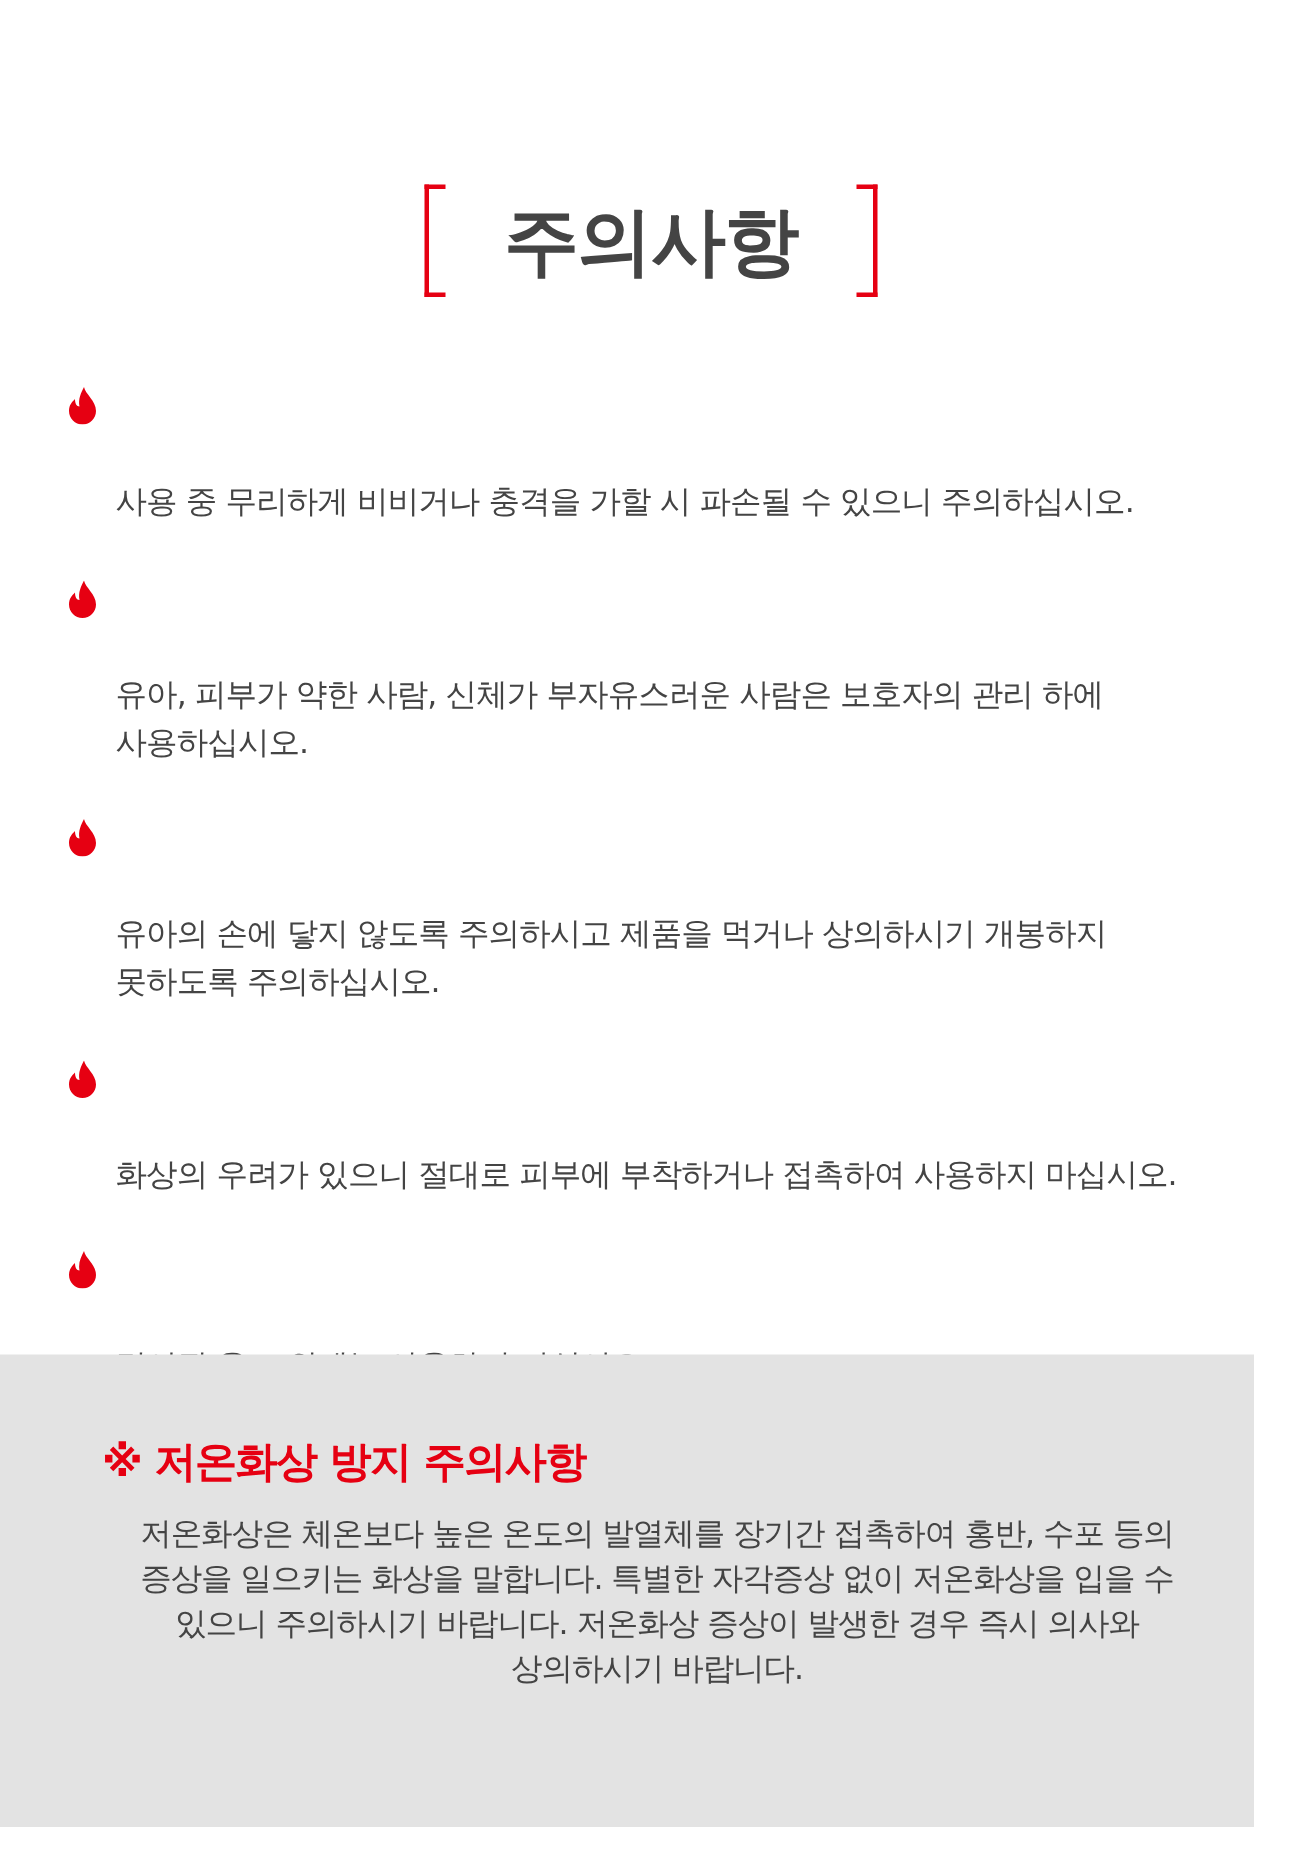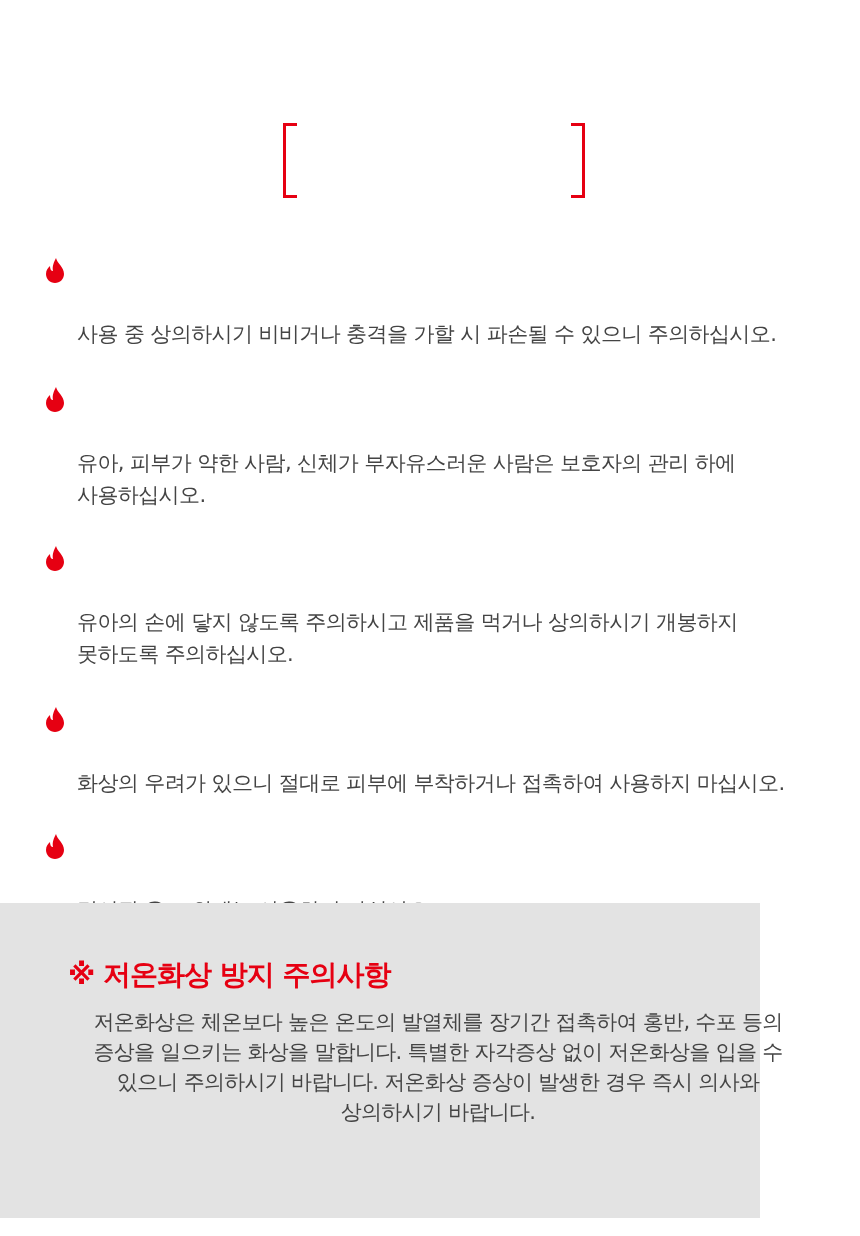--- a/index.html
+++ b/index.html
@@ -25,49 +25,50 @@
     .item {
       position: relative; padding-left: 33px;
       font-size: 21px; line-height: 32px; color: #444444; letter-spacing: -0.6px;
       white-space: pre-line;
     }
     .item .flame {
       position: absolute; left: 0; top: 4px; width: 22px; height: 25px;
     }
 
     .notice {
-      position: absolute; left: 0; top: 903px; width: 760px; height: 315px;
+      position: absolute; left: 0; top: 903px; width: 836px; height: 315px;
       background: #e3e3e3;
     }
     .notice-title {
       position: absolute; left: 68px; top: 52px;
       font-size: 28px; font-weight: bold; color: #e60012; letter-spacing: -1px;
       line-height: 40px;
     }
     .notice-body {
       position: absolute; left: 68px; top: 104px; width: 740px;
       font-size: 21px; line-height: 30px; color: #444444; letter-spacing: -0.7px;
       white-space: pre-line;
       text-align: center;
     }
   </style>
 </head>
 <body>
 
 <div class="title-wrap">
   <span class="bracket left"></span>
+  <h1 class="title">주의사항</h1>
   <span class="bracket right"></span>
 </div>
 
 <div class="list">
   <div class="item" style="margin-bottom:33px;">
     <svg class="flame" viewBox="0 0 22 25">
         <path d="M12 0 C13 5 20 9 20 16 C20 21 16 25 11 25 C6 25 2 21 2 16 C2 12 4 10 6 8 C6 11 7 13 9 13 C8 8 10 4 12 0 Z" fill="#e60012"></path>
       </svg>
-    <span>사용 중 상의하시기 비비거나 충격을 가할 시 파손될 수 있으니 주의하십시오.</span>
+    <span>사용 중 무리하게 비비거나 충격을 가할 시 파손될 수 있으니 주의하십시오.</span>
   </div>
   <div class="item" style="margin-bottom:31px;">
     <svg class="flame" viewBox="0 0 22 25">
         <path d="M12 0 C13 5 20 9 20 16 C20 21 16 25 11 25 C6 25 2 21 2 16 C2 12 4 10 6 8 C6 11 7 13 9 13 C8 8 10 4 12 0 Z" fill="#e60012"></path>
       </svg>
     <span>유아, 피부가 약한 사람, 신체가 부자유스러운 사람은 보호자의 관리 하에
 사용하십시오.</span>
   </div>
   <div class="item" style="margin-bottom:33px;">
     <svg class="flame" viewBox="0 0 22 25">

